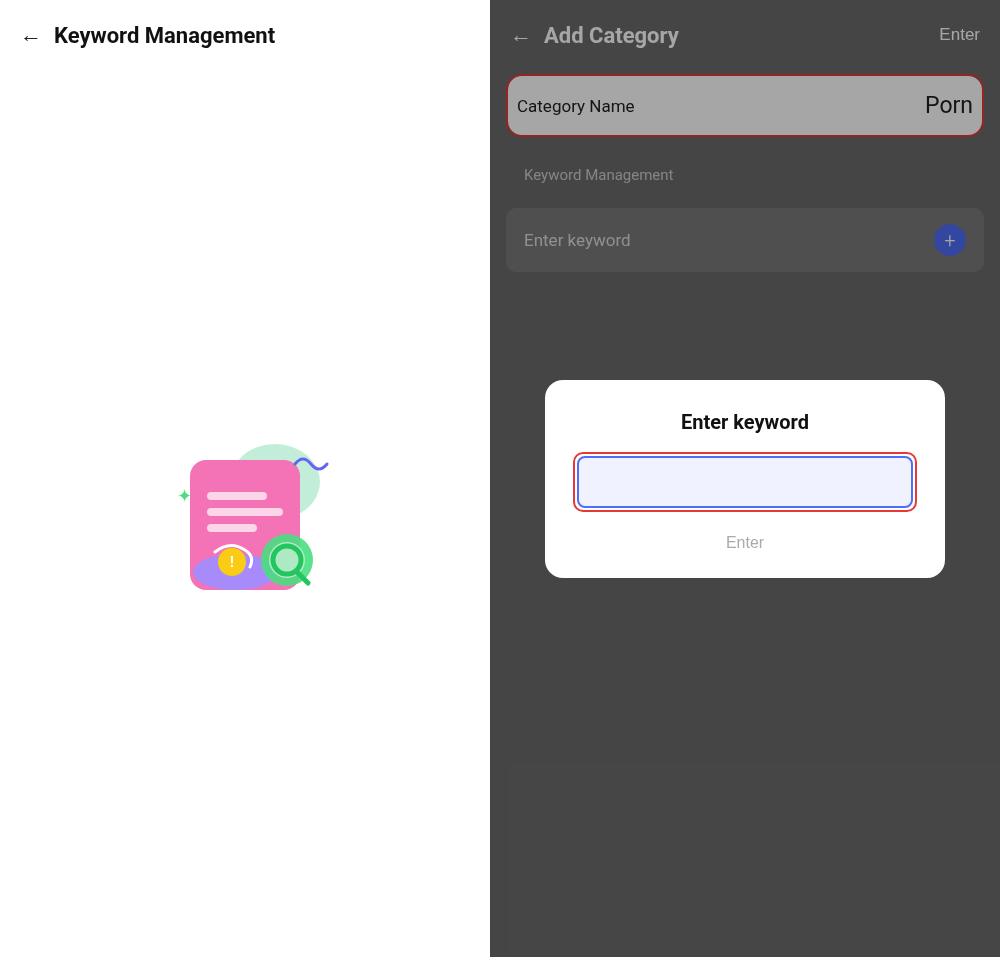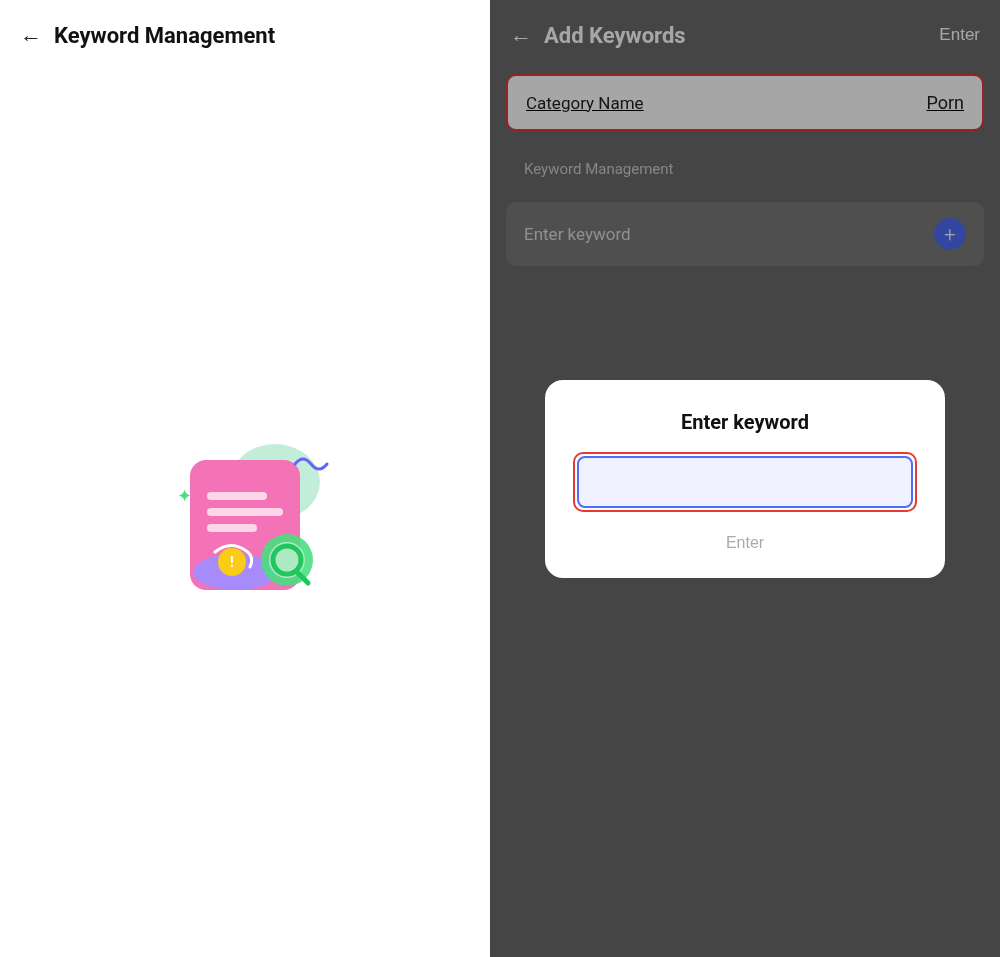--- a/index.html
+++ b/index.html
@@ -134,37 +134,36 @@
       background: none;
       border: none;
       cursor: pointer;
       font-weight: 400;
     }
 
     
     .category-row {
       margin: 8px 16px;
       background: #fff;
-      border-radius: 10px;
-      padding: 16px 18px;
+      border-radius: 16px;
+      padding: 16px 9px;
       display: flex;
       align-items: center;
       justify-content: space-between;
       border: 2.5px solid #e53935;
-      text-decoration: underline;
     }
 
     .category-label {
       font-size: 17px;
       color: #222;
       font-weight: 400;
     }
 
     .category-value {
-      font-size: 18px;
+      font-size: 23px;
       color: #222;
     }
 
     
     .keyword-mgmt-row {
       margin: 6px 16px;
       padding: 14px 18px;
     }
 
     .keyword-mgmt-label {
@@ -311,21 +310,21 @@
     </div>
 
 
   </div>
 </div>
 
 <div class="right-panel">
   <div class="right-header">
     <div class="right-header-left">
       <span class="right-back-arrow">←</span>
-      <span class="right-header-title">Add Keywords</span>
+      <span class="right-header-title">Add Category</span>
     </div>
     <button class="save-button">Enter</button>
   </div>
 
   <div class="category-row">
     <span class="category-label">Category Name</span>
     <span class="category-value">Porn</span>
   </div>
 
   <div class="keyword-mgmt-row">

